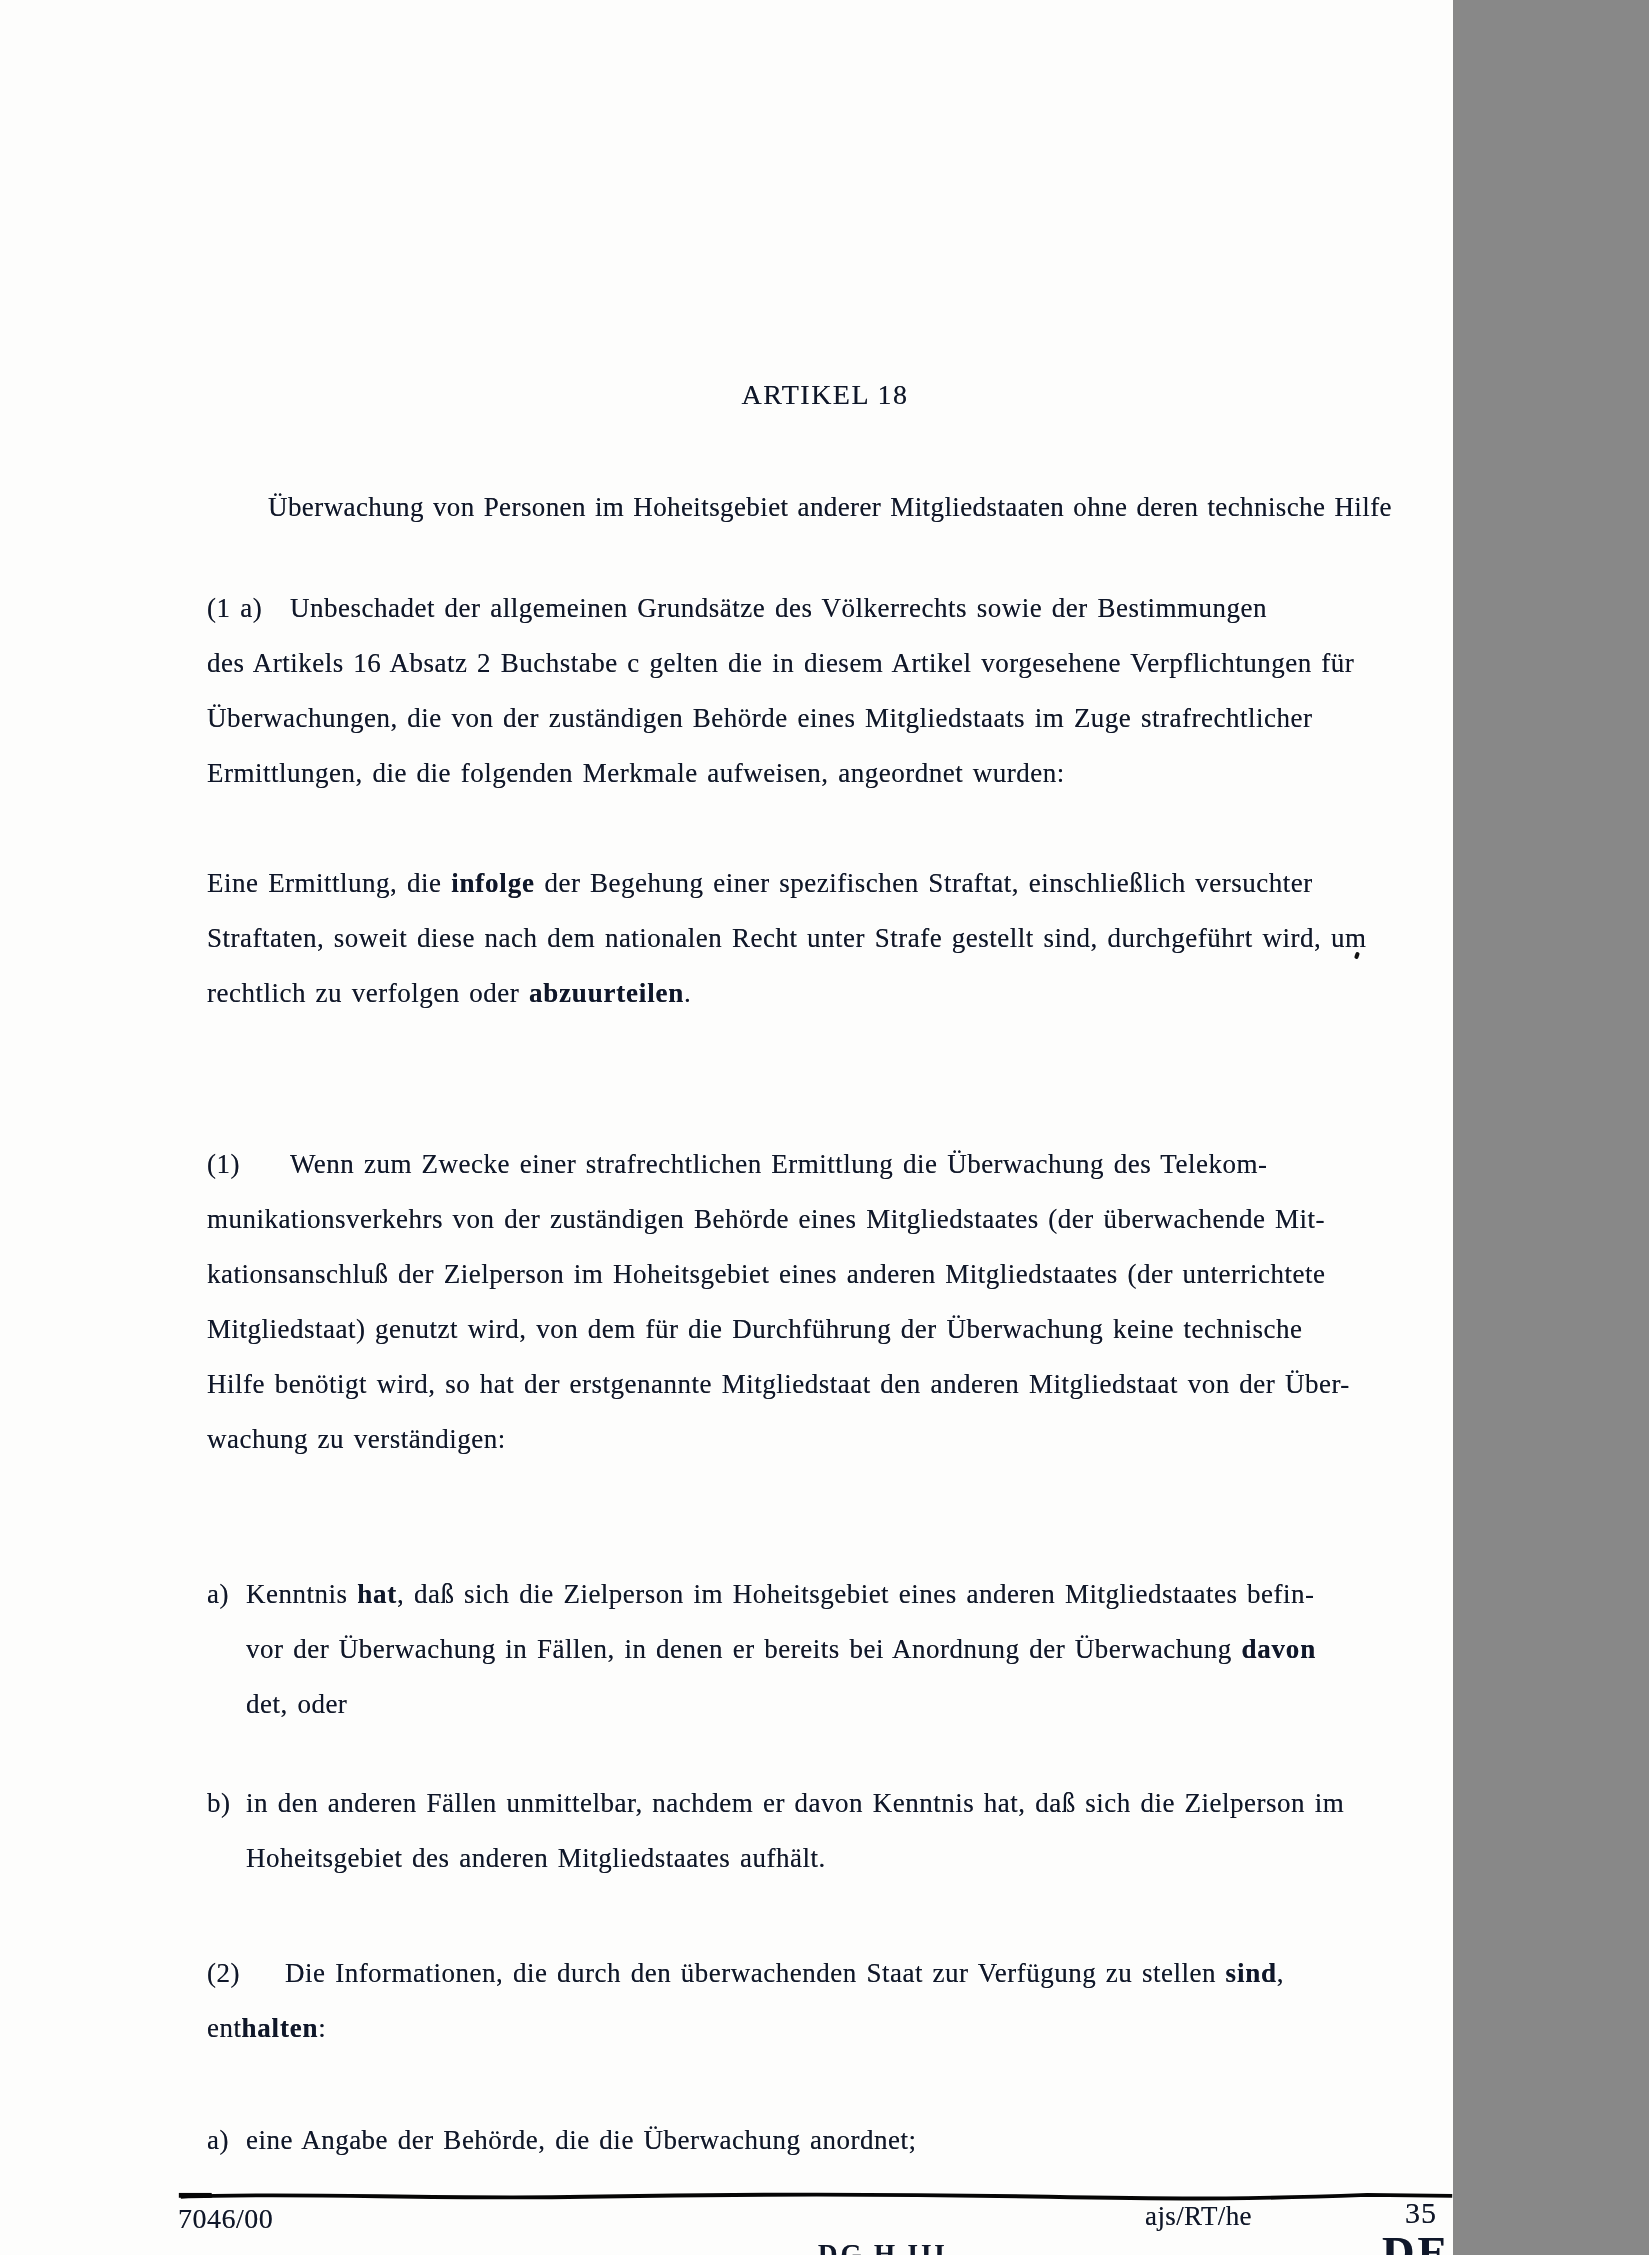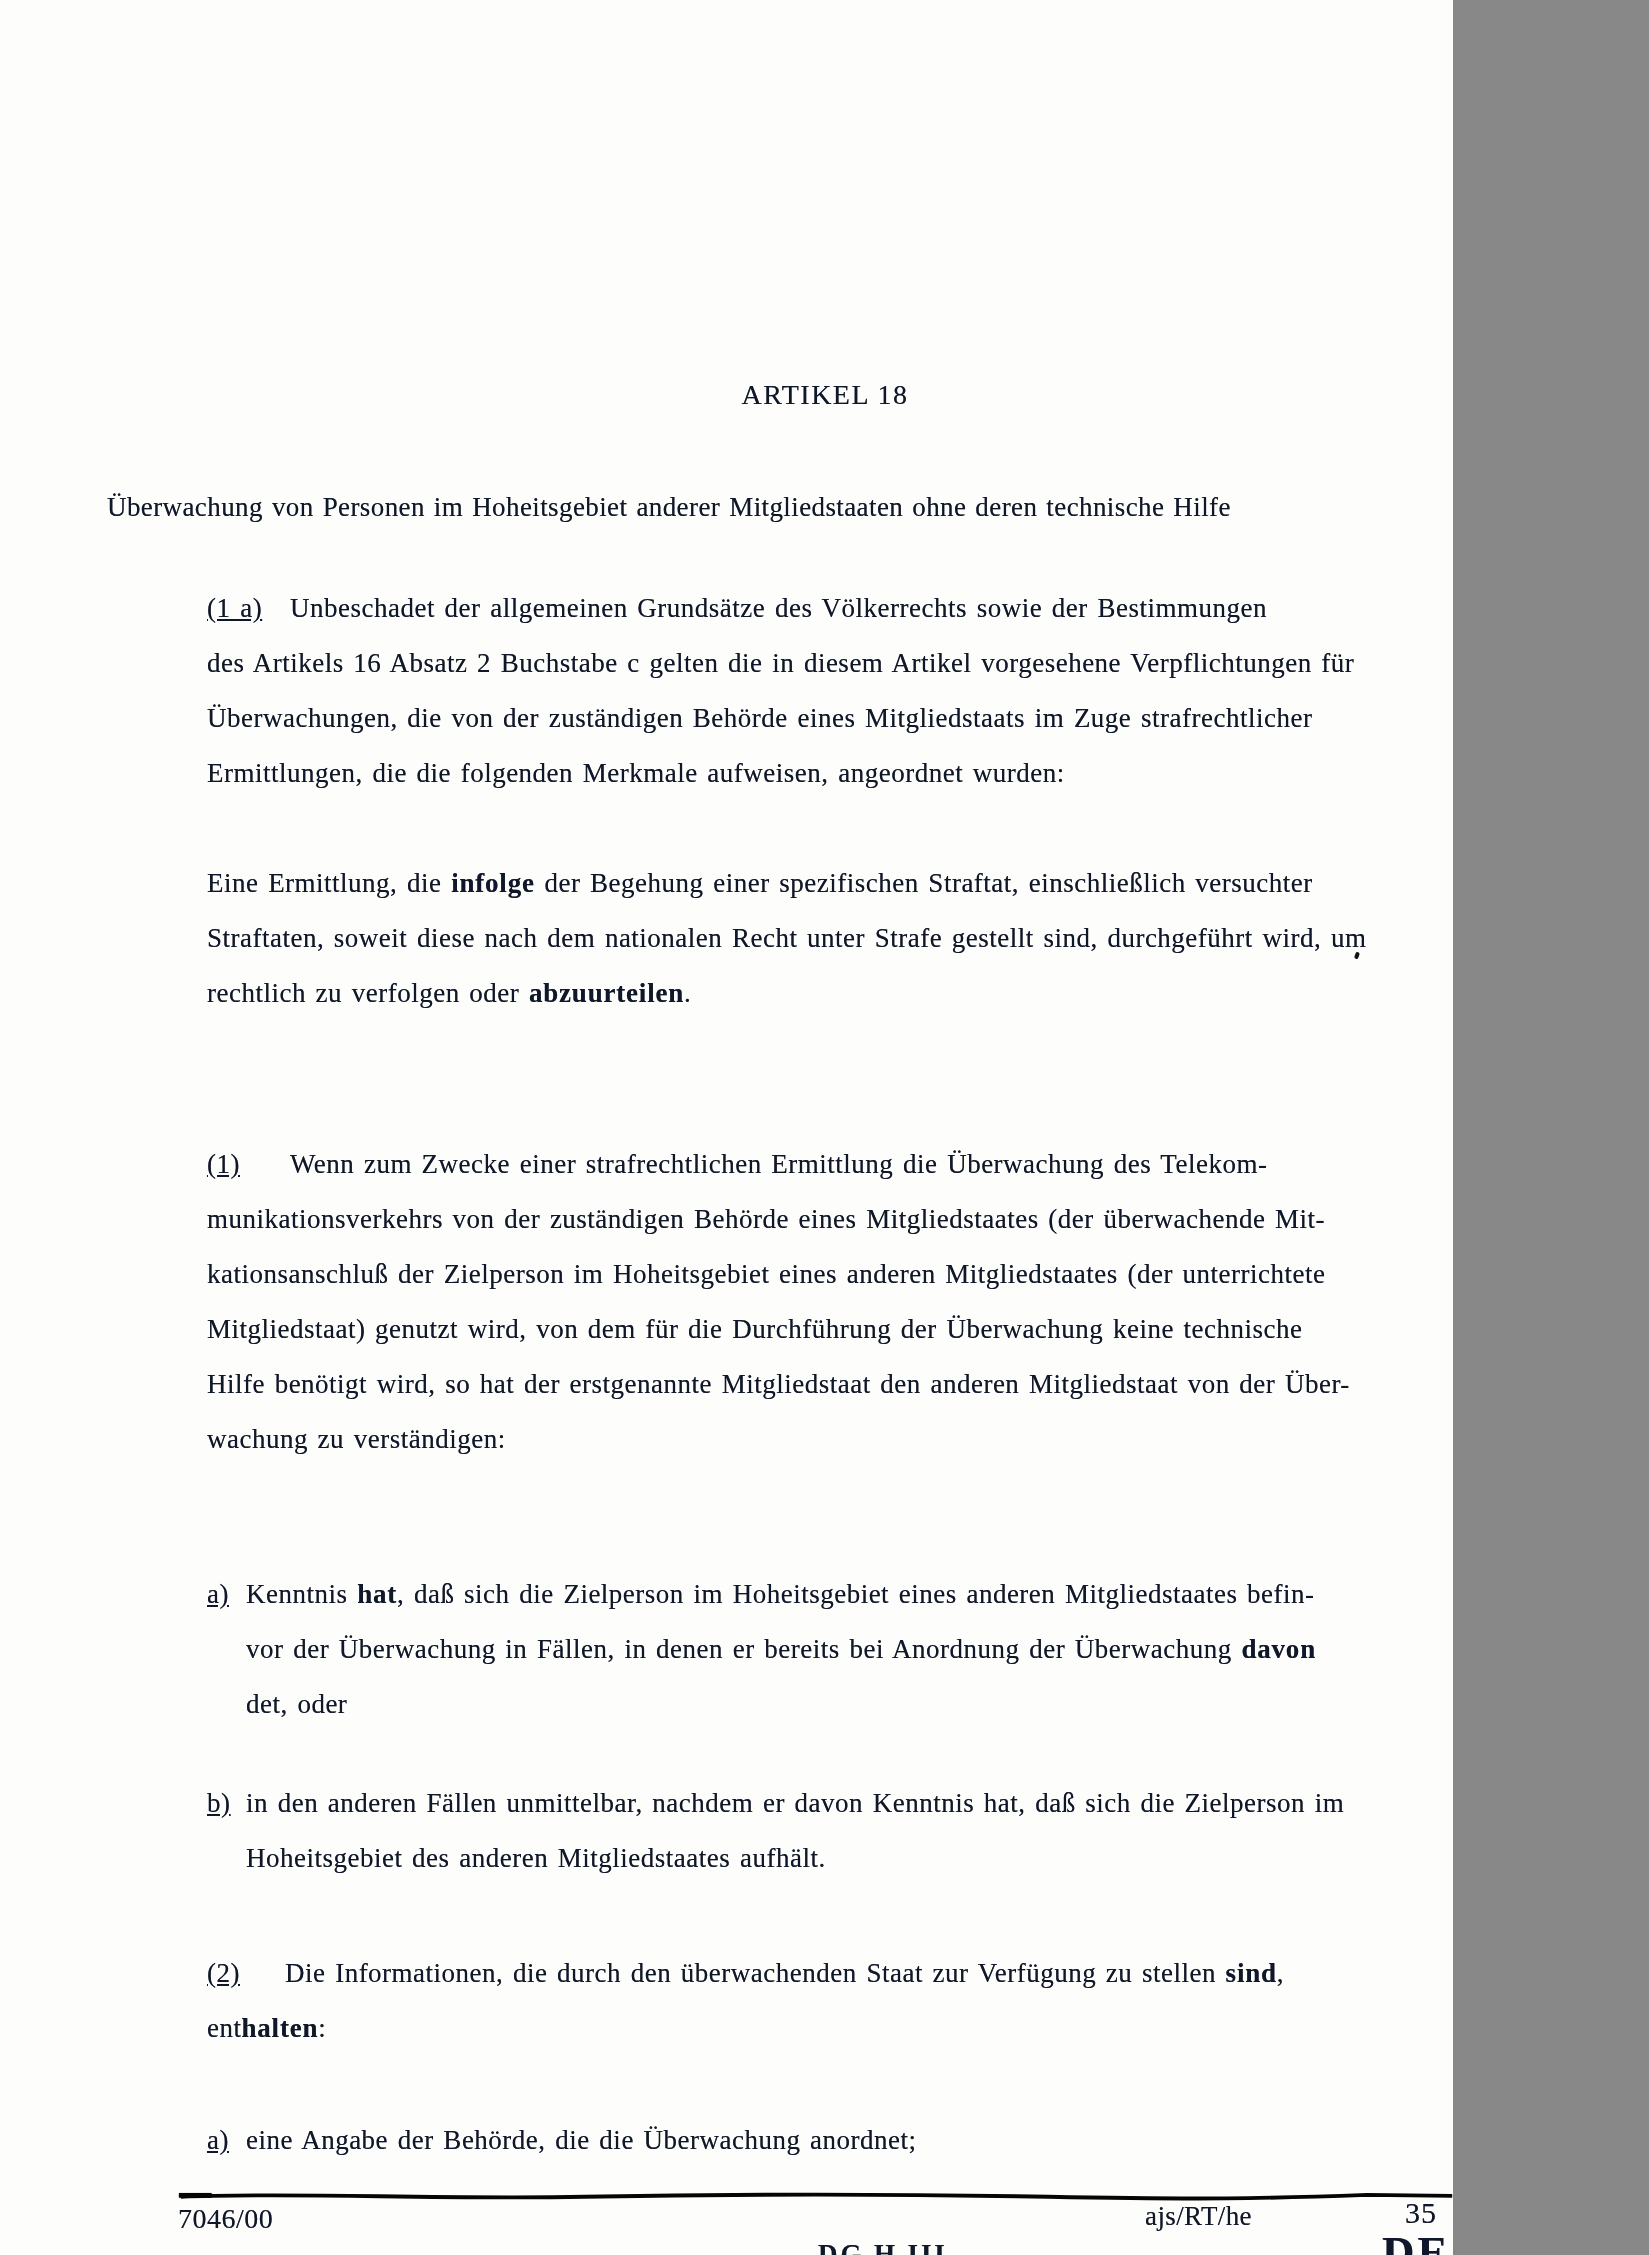--- a/index.html
+++ b/index.html
@@ -14,33 +14,33 @@
   
   .page{ text-shadow:0 0 0.5px rgba(0,0,0,.55); }
 
   .title{
     position:absolute; top:377px; left:0; width:1650px;
     text-align:center; font-size:28px; font-weight:normal;
     letter-spacing:1.5px; line-height:35px; margin:0;
   }
   .subtitle{
     position:absolute; top:488px; left:107px; width:1446px;
-    font-size:27px; letter-spacing:0.4px;
+    text-align:center; font-size:27px; letter-spacing:0.4px;
     word-spacing:1.9px; line-height:39px;
   }
 
   .para, .item{
     position:absolute; left:207px; width:1291px;
     font-size:27px; letter-spacing:0.5px; word-spacing:2.4px;
   }
   .para .line, .item .line{
     line-height:55px; white-space:nowrap;
   }
   .plabel{
-    position:absolute; left:0; top:0; line-height:55px;text-decoration:underline;
+    position:absolute; left:0; top:0; line-height:55px;
   }
   .para .lines .line:first-child{ text-indent:var(--tab,83px);font-family:Liberation Serif, serif; }
   .item{ padding-left:39px; }
   .item .plabel{ left:0; }
 
   b{ font-weight:bold; letter-spacing:0.8px; }
 
   
   .corner-artifact{ position:absolute; top:0; left:0; }
   .speck{ position:absolute; background:#111; border-radius:50%; }

